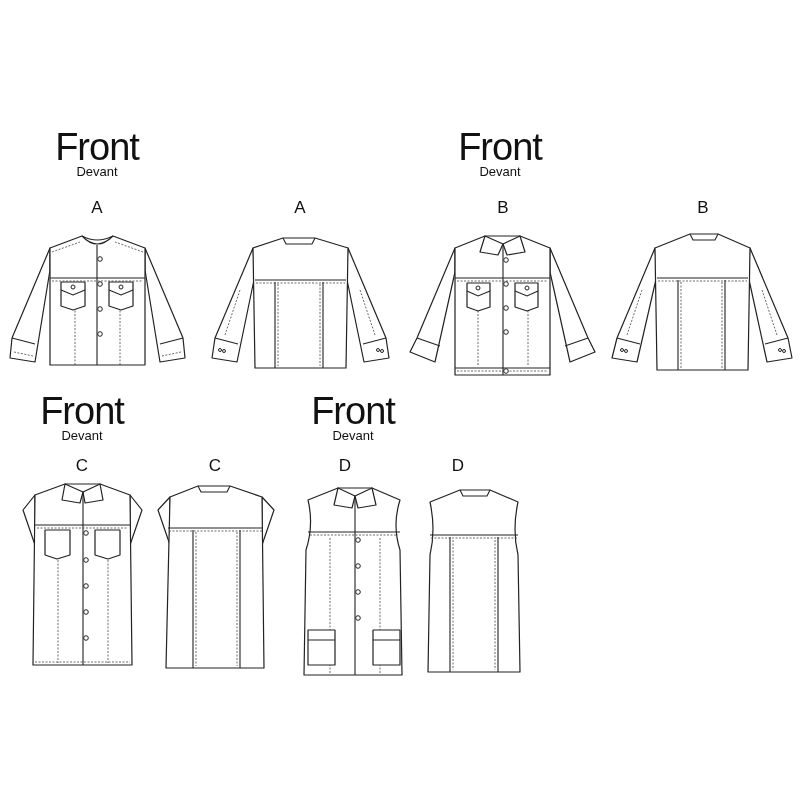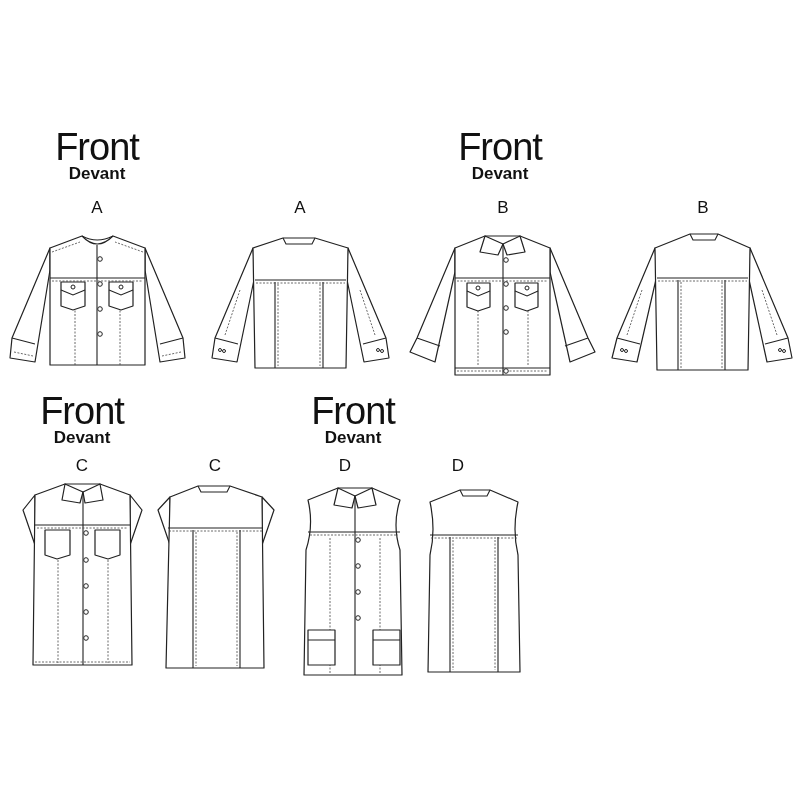--- a/index.html
+++ b/index.html
@@ -1,19 +1,19 @@
 <!DOCTYPE html>
 <html><head>
 <meta charset="utf-8">
 <style>
   html,body{margin:0;padding:0;background:#fff;}
   body{width:800px;height:800px;position:relative;overflow:hidden;font-family:"Liberation Sans",sans-serif;color:#111;}
   .lbl{position:absolute;transform:translateX(-50%);white-space:nowrap;}
   .front{font-size:38px;letter-spacing:-1px;}
-  .devant{font-size:17px;font-weight:bold;}
+  .devant{font-size:13px;font-weight:normal;}
   .view{font-size:17px;}
   svg{position:absolute;left:0;top:0;}
   .o{fill:#fff;stroke:#222;stroke-width:1.2;stroke-linejoin:round;}
   .l{fill:none;stroke:#222;stroke-width:1.1;}
   .d{fill:none;stroke:#444;stroke-width:0.8;stroke-dasharray:2 1.5;}
   .b{fill:#fff;stroke:#222;stroke-width:1;}
 </style>
 </head>
 <body>
 

